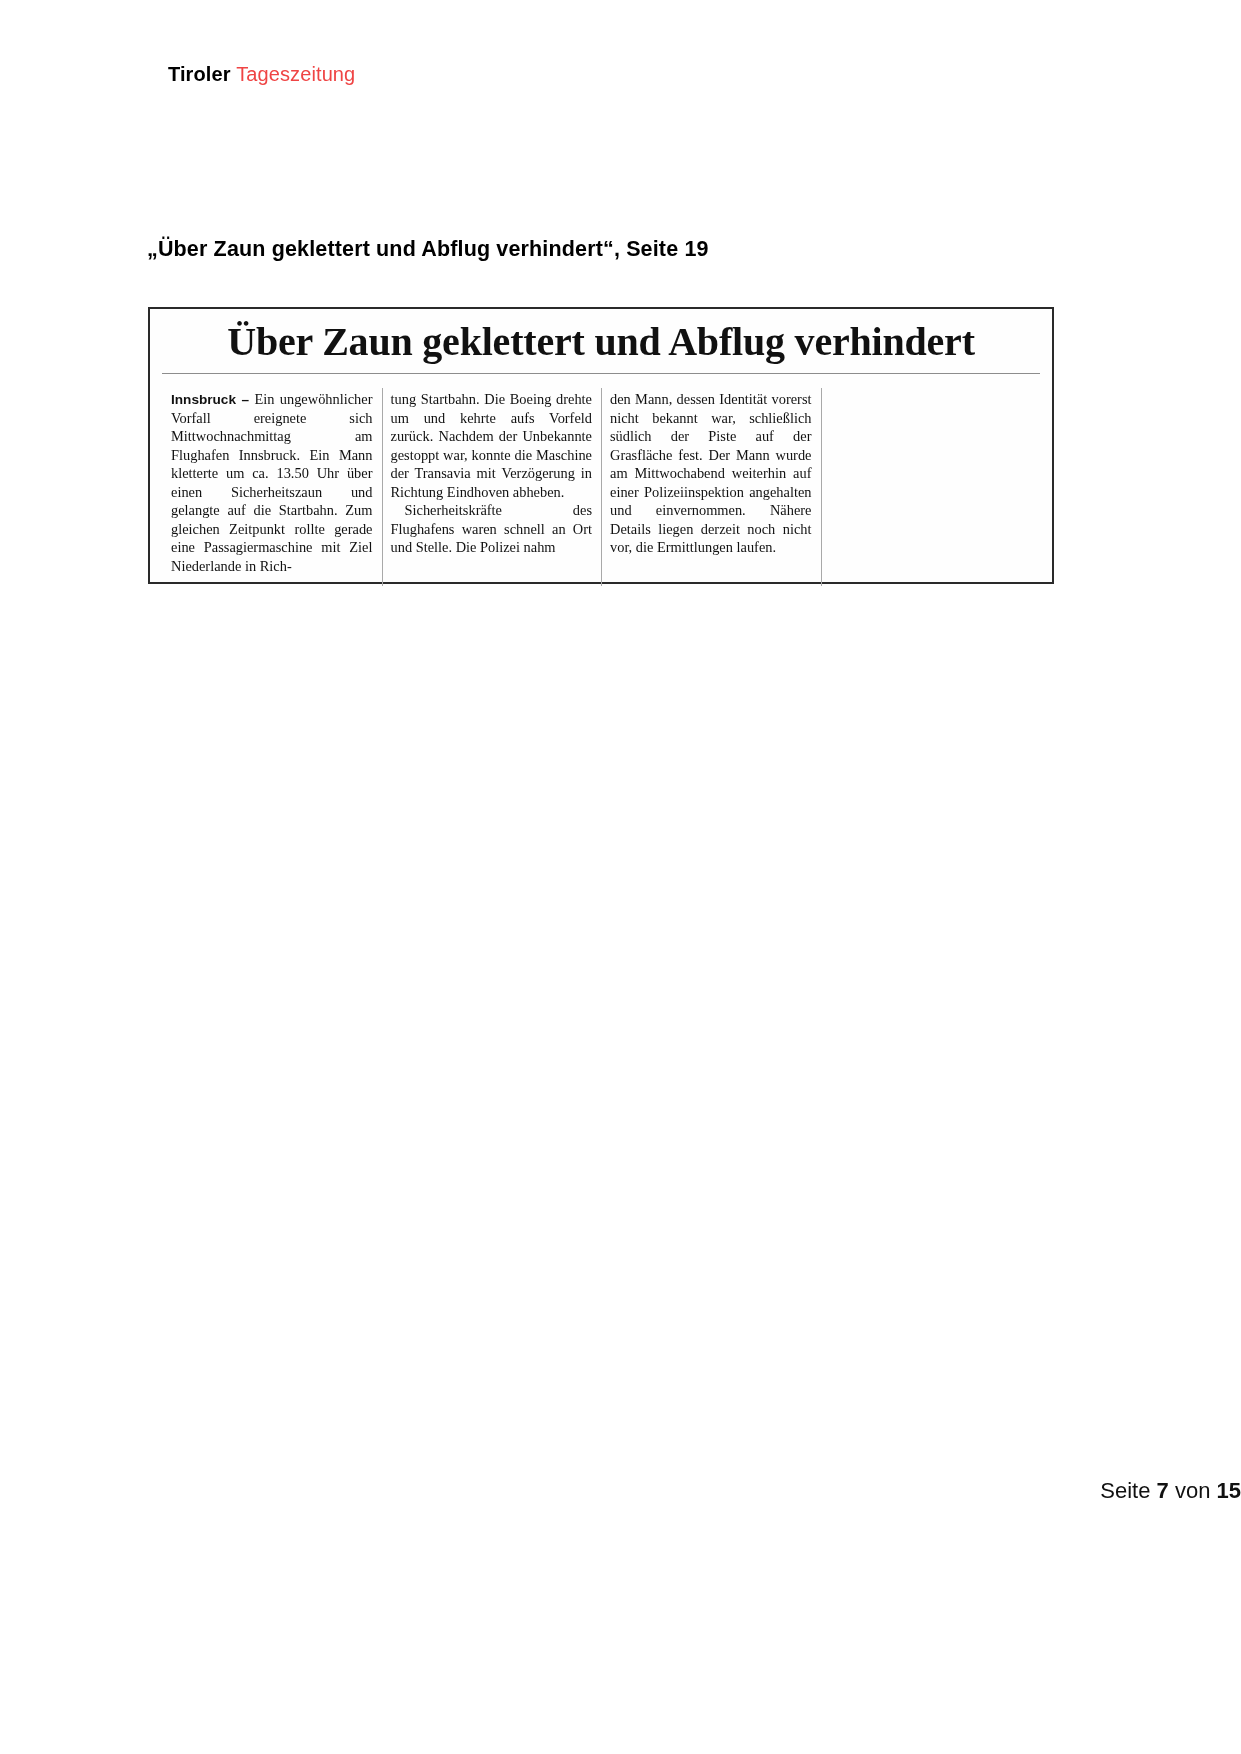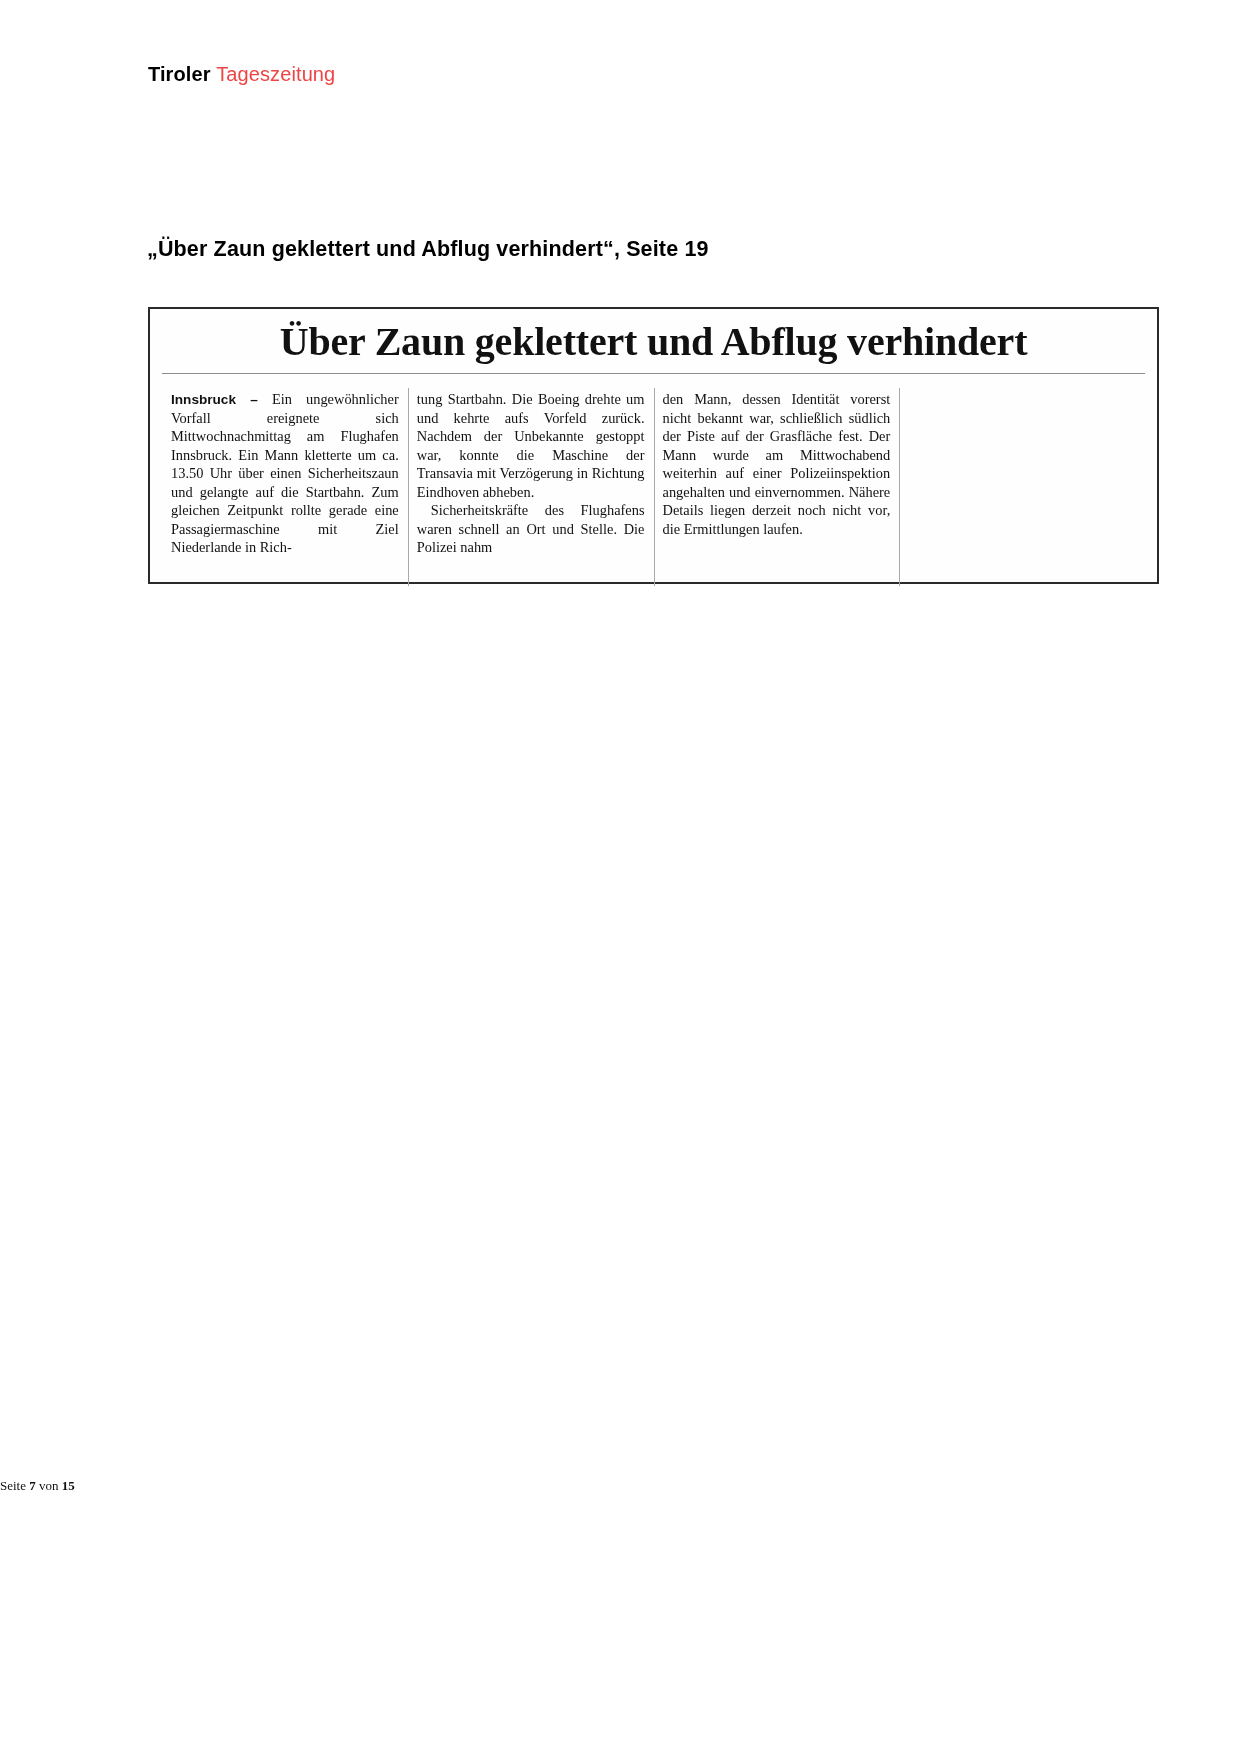--- a/index.html
+++ b/index.html
@@ -25,20 +25,21 @@
   .doc-header {
     position: absolute;
     top: 63px;
     left: 148px;
     font-size: 20px;
     letter-spacing: 0.1px;
     white-space: nowrap;
   }
   .doc-header .brand-bold {
     font-weight: bold;
+    margin-left: 20px;
   }
   .doc-header .brand-light {
     font-weight: normal;
     color: #ef4444;
   }
 
   
   .caption {
     position: absolute;
     top: 237px;
@@ -47,21 +48,21 @@
     font-weight: bold;
     letter-spacing: 0.15px;
     white-space: nowrap;
   }
 
   
   .clipping {
     position: absolute;
     top: 307px;
     left: 148px;
-    width: 1011px;
+    width: 906px;
     height: 277px;
     border: 2px solid #2a2a2a;
     background: #fefefe;
     box-sizing: border-box;
     padding: 8px 12px 6px 12px;
   }
 
   .clip-headline {
     font-family: "Liberation Serif", serif;
     font-size: 40px;
@@ -121,24 +122,23 @@
   .tt-sig {
     font-style: italic;
   }
 
   
   .footer {
     position: absolute;
     top: 1478px;
     left: 0;
     width: 100%;
-    text-align: left;
-    font-size: 13px;
+    text-align: right;
+    font-size: 22px;
     color: #111111;
-    font-family: Liberation Serif, serif;
   }
   .footer b {
     font-weight: bold;
   }
 </style>
 </head>
 <body>
 
 <div class="page">
 

